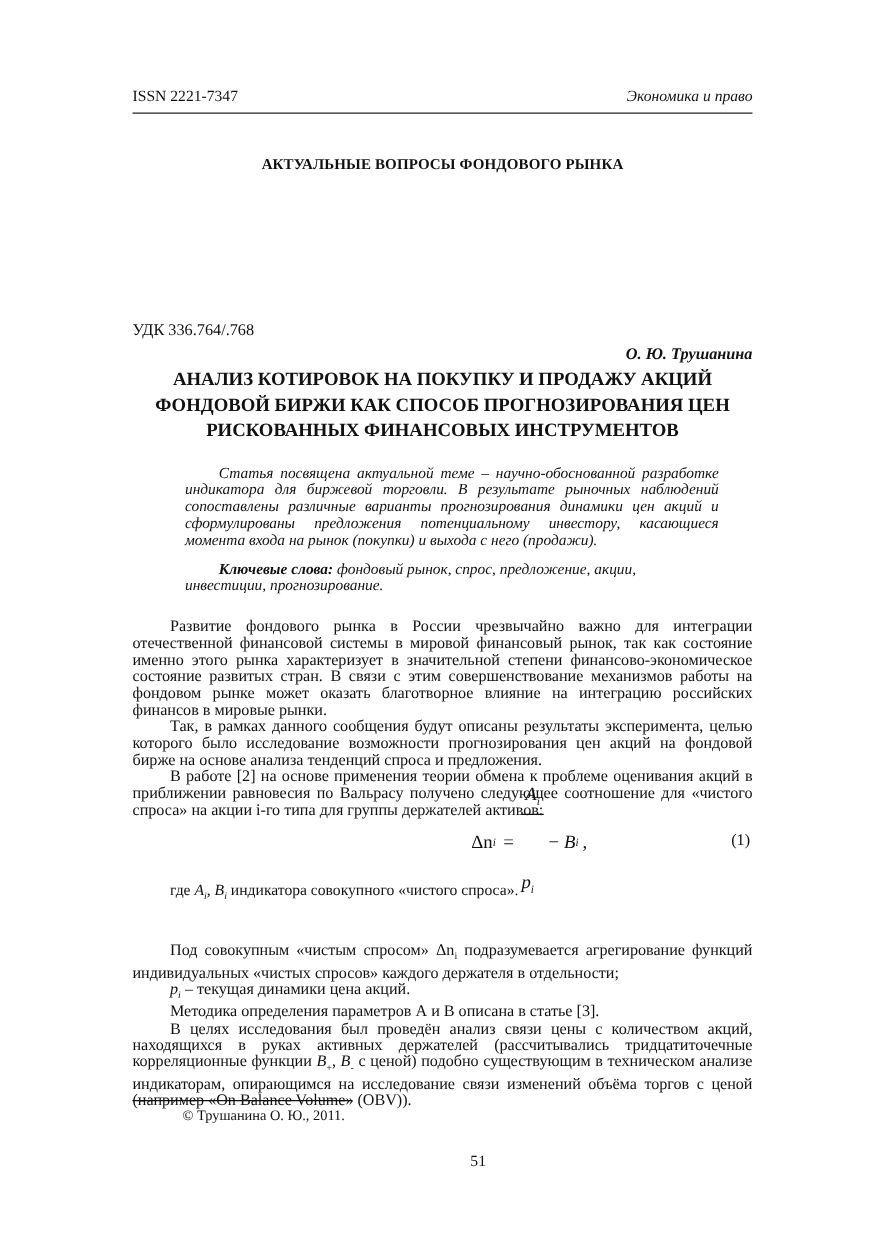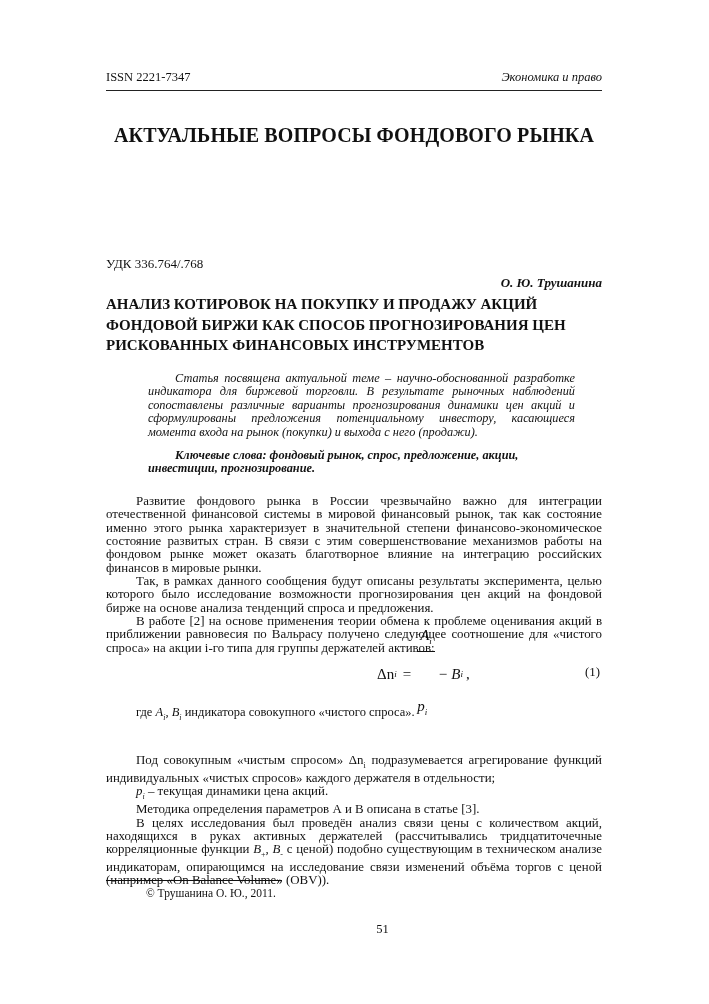--- a/index.html
+++ b/index.html
@@ -3,31 +3,31 @@
   <meta charset="utf-8">
   <style>
     html, body { margin: 0; padding: 0; background: #ffffff; }
     body { width: 709px; height: 1004px; position: relative; overflow: hidden;
            font-family: "Liberation Serif", "DejaVu Serif", serif; color: #111; }
     .abs { position: absolute; }
     .hdr-left { left: 106px; top: 70px; font-size: 12.5px; }
     .hdr-right { right: 107px; top: 70px; font-size: 12.5px; font-style: italic; }
     .hdr-rule { left: 106px; top: 90px; width: 496px; border-top: 1px solid #222; height: 0; }
     .section-title { left: 106px; width: 496px; top: 124px; text-align: center;
-                     font-weight: bold; font-size: 20px; letter-spacing: 0.1px; }
+                     font-weight: bold; font-size: 12px; letter-spacing: 0.1px; }
     .udk { left: 106px; top: 256px; font-size: 13px; }
     .author { right: 107px; top: 275px; font-size: 13px; font-weight: bold; font-style: italic; }
-    .article-title { left: 106px; width: 496px; top: 294px; 
+    .article-title { left: 106px; width: 496px; top: 294px; text-align: center;
                      font-weight: bold; font-size: 15px; line-height: 20.5px; }
     .article-title div { white-space: nowrap; }
     .abstract { left: 148px; width: 427px; top: 372px; font-size: 12.3px; font-style: italic;
                 line-height: 13.4px; text-align: justify; }
     .abstract p { margin: 0; text-indent: 27px; }
     .keywords { left: 148px; width: 427px; top: 449px; font-size: 12.3px; font-style: italic;
-                line-height: 13.4px; font-weight: bold; }
+                line-height: 13.4px; }
     .keywords p { margin: 0; text-indent: 27px; }
     .keywords b { font-style: italic; }
     .body { left: 106px; width: 496px; font-size: 12.9px; line-height: 13.35px; text-align: justify; }
     .body p { margin: 0; text-indent: 30px; }
     .b1 { top: 495px; }
     .formula { left: 106px; width: 496px; top: 651px; height: 46px; }
     .formula .expr { position: absolute; left: 271px; top: 0; font-style: italic; font-size: 15px; display: flex; align-items: center; height: 46px; }
     .formula .frac { display: inline-flex; flex-direction: column; align-items: flex-start; margin: 0 0; gap: 28px; }
     .formula .frac .num { border-bottom: 1px solid #111; padding: 0 3px 1px; line-height: 17px; }
     .formula .frac .den { padding-top: 18px; line-height: 17px; }

